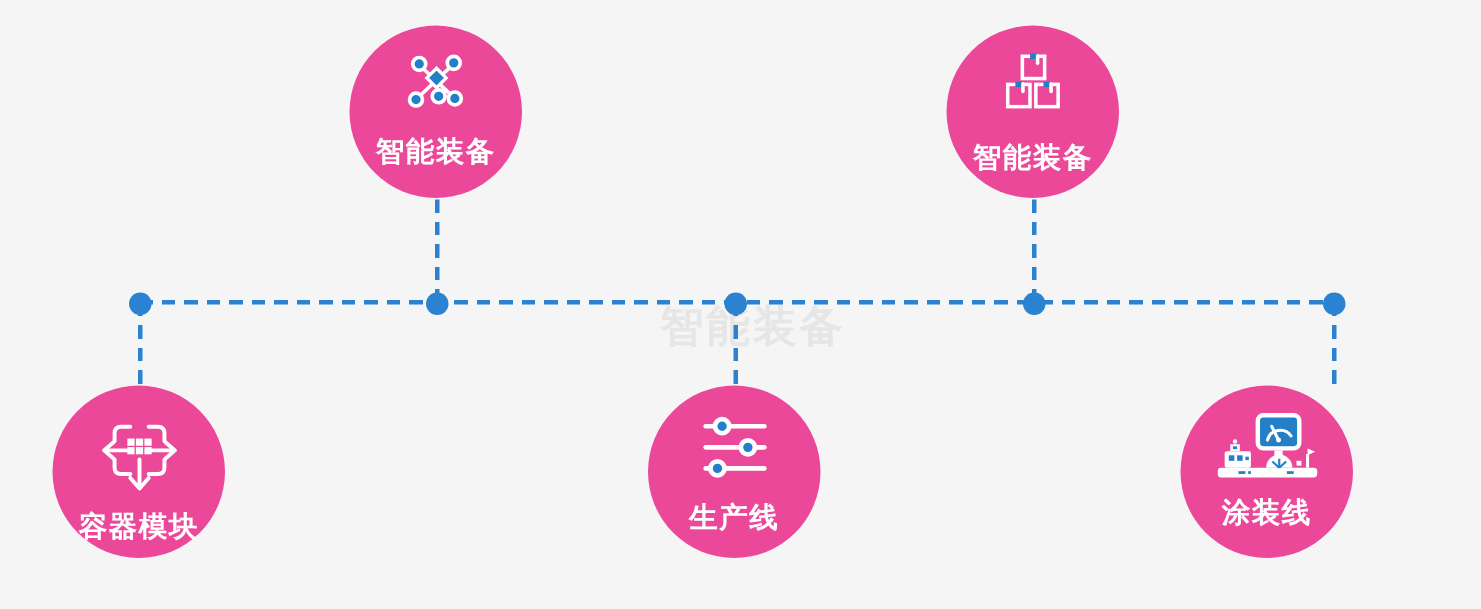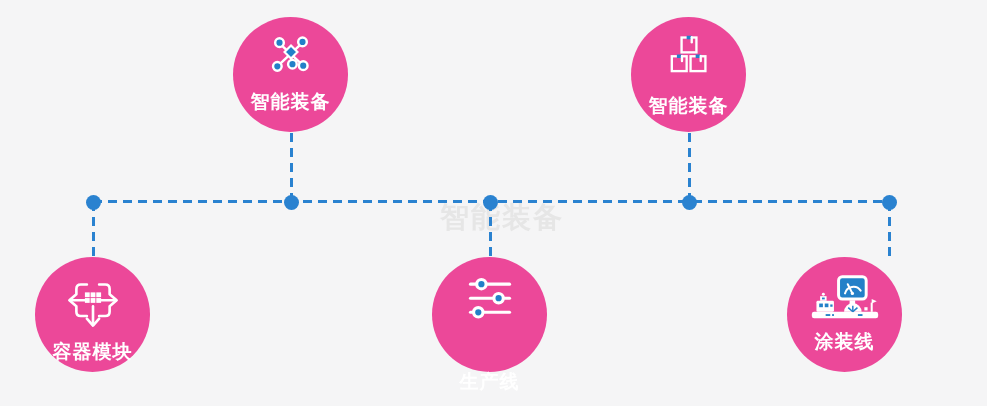--- a/index.html
+++ b/index.html
@@ -68,21 +68,21 @@
     font-size:19px;
     font-weight:700;
     letter-spacing:1px;
     line-height:1.2;
     white-space:nowrap;
   }
   
   .n-smart{left:233px;top:17px;}
   .n-warehouse{left:631px;top:17px;}
   .n-logistics{left:35px;top:257px;}
-  .n-production{left:432px;top:257px;gap:36px;}
+  .n-production{left:432px;top:257px;}
   .n-painting{left:787px;top:257px;font-family:Liberation Mono, monospace;}
 </style>
 </head>
 <body>
 
 <div class="stage">
 
   <div class="watermark">智能装备</div>
 
   <div class="h-dash" style="left:93px;top:200px;width:796px;"></div>

